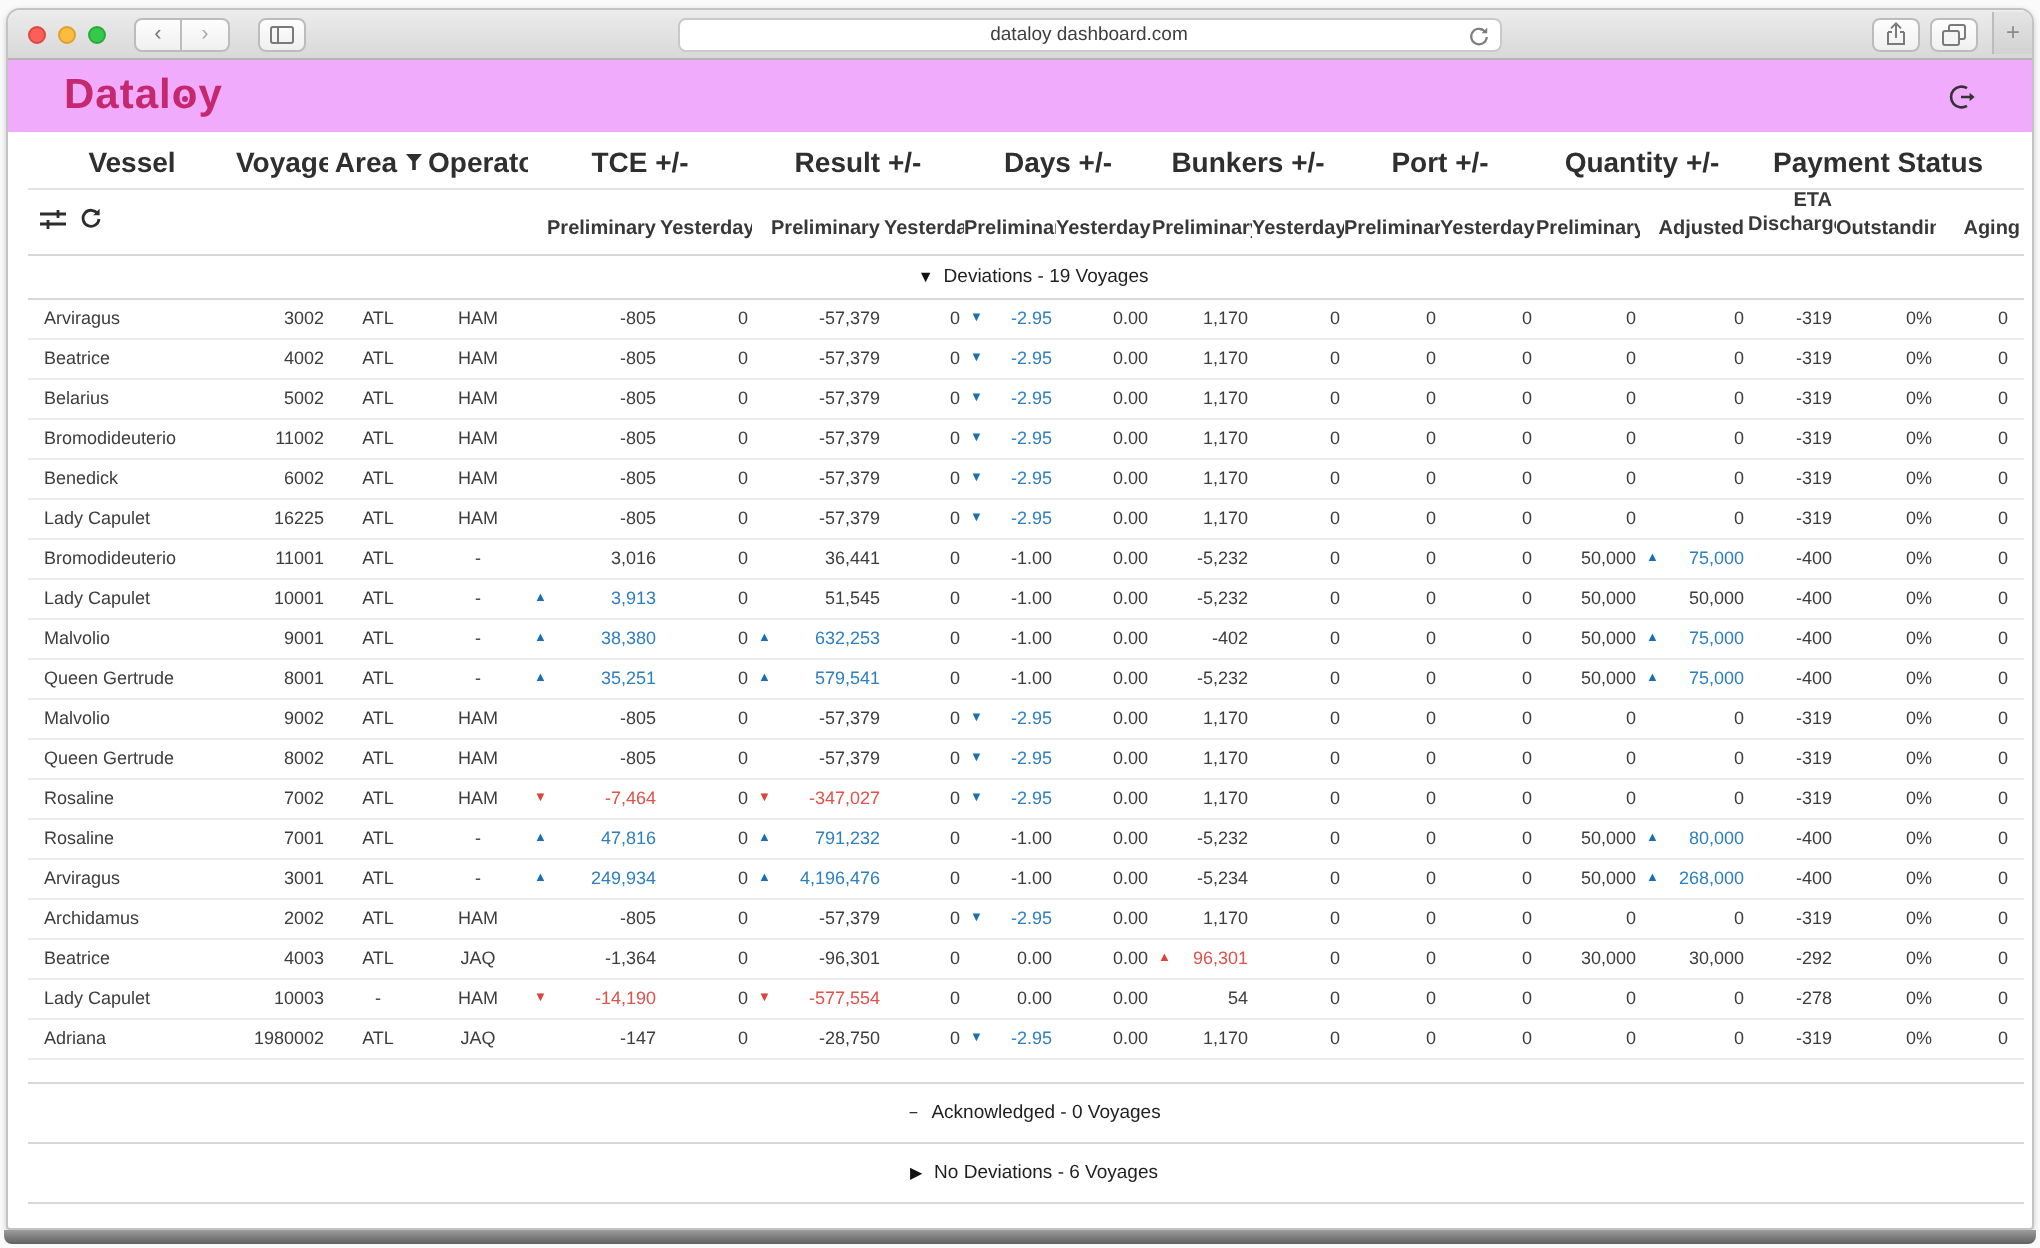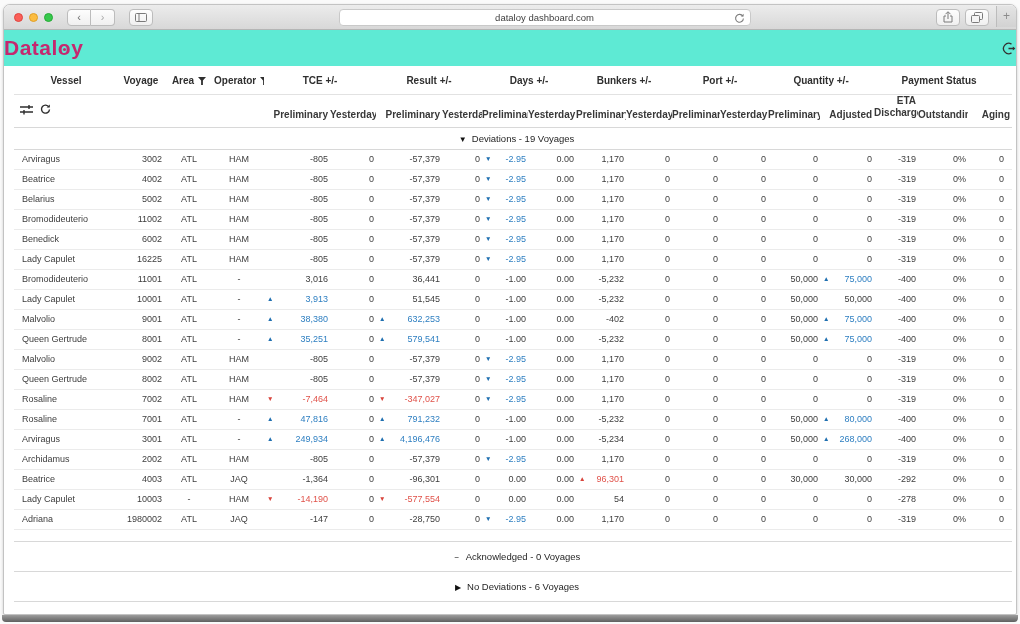--- a/index.html
+++ b/index.html
@@ -59,38 +59,38 @@
   .url-reload{ position:absolute; right:5px; top:3px; }
   .chrome-right{ display:flex; gap:5px; align-items:center; }
   .newtab{ width:20px; align-self:stretch; height:21px; margin:-2px -6px 0 2px;
     border-left:1px solid #bcbcbc; color:#8b8b8b; font-size:12px;
     display:flex; align-items:center; justify-content:center;
     background:linear-gradient(#e4e4e4,#d2d2d2);
   }
   .icon-svg{ display:block; }
   
   .page-header{
-    height:36px; background:#5eead4;
+    height:36px; background:#f0abfc;
     display:flex; align-items:center;
-    padding:0 0;
+    padding:0 28px;
   }
   .logo{ font-size:21px; font-weight:bold; letter-spacing:.5px; color:#c5286f; }
   .logo .logo-o{ position:relative; display:inline-block; }
   .logo .logo-o::after{
     content:""; position:absolute; left:50%; top:56%;
     width:3px; height:3px; margin:-1.5px 0 0 -1.5px;
     border-radius:50%; background:#c5286f;
   }
   .logout{ margin-left:auto; cursor:default; }
   
   .table-wrap{ padding:2px 10px 0 10px; }
   table{ width:100%; border-collapse:collapse; table-layout:fixed; }
   thead th{ font-weight:bold; color:#2f2f2f; white-space:nowrap; overflow:hidden; }
   tr.grp th{
-    font-size:10px; height:26px; text-align:center; vertical-align:middle;
+    font-size:14px; height:26px; text-align:center; vertical-align:middle;
     border-bottom:1px solid #e2e2e2;
   }
   tr.grp th .gh{ display:inline-flex; align-items:center; gap:4px; }
   tr.sub th{
     font-size:10px; height:32px; text-align:right; vertical-align:bottom;
     padding:0 2px 7px 0; color:#383838;
   }
   tr.sub th.tools{ text-align:left; vertical-align:middle; padding:0 0 2px 6px; }
   th.pre{ white-space:pre-line; line-height:1.25; }
   .tool-icons{ display:flex; gap:7px; align-items:center; }

